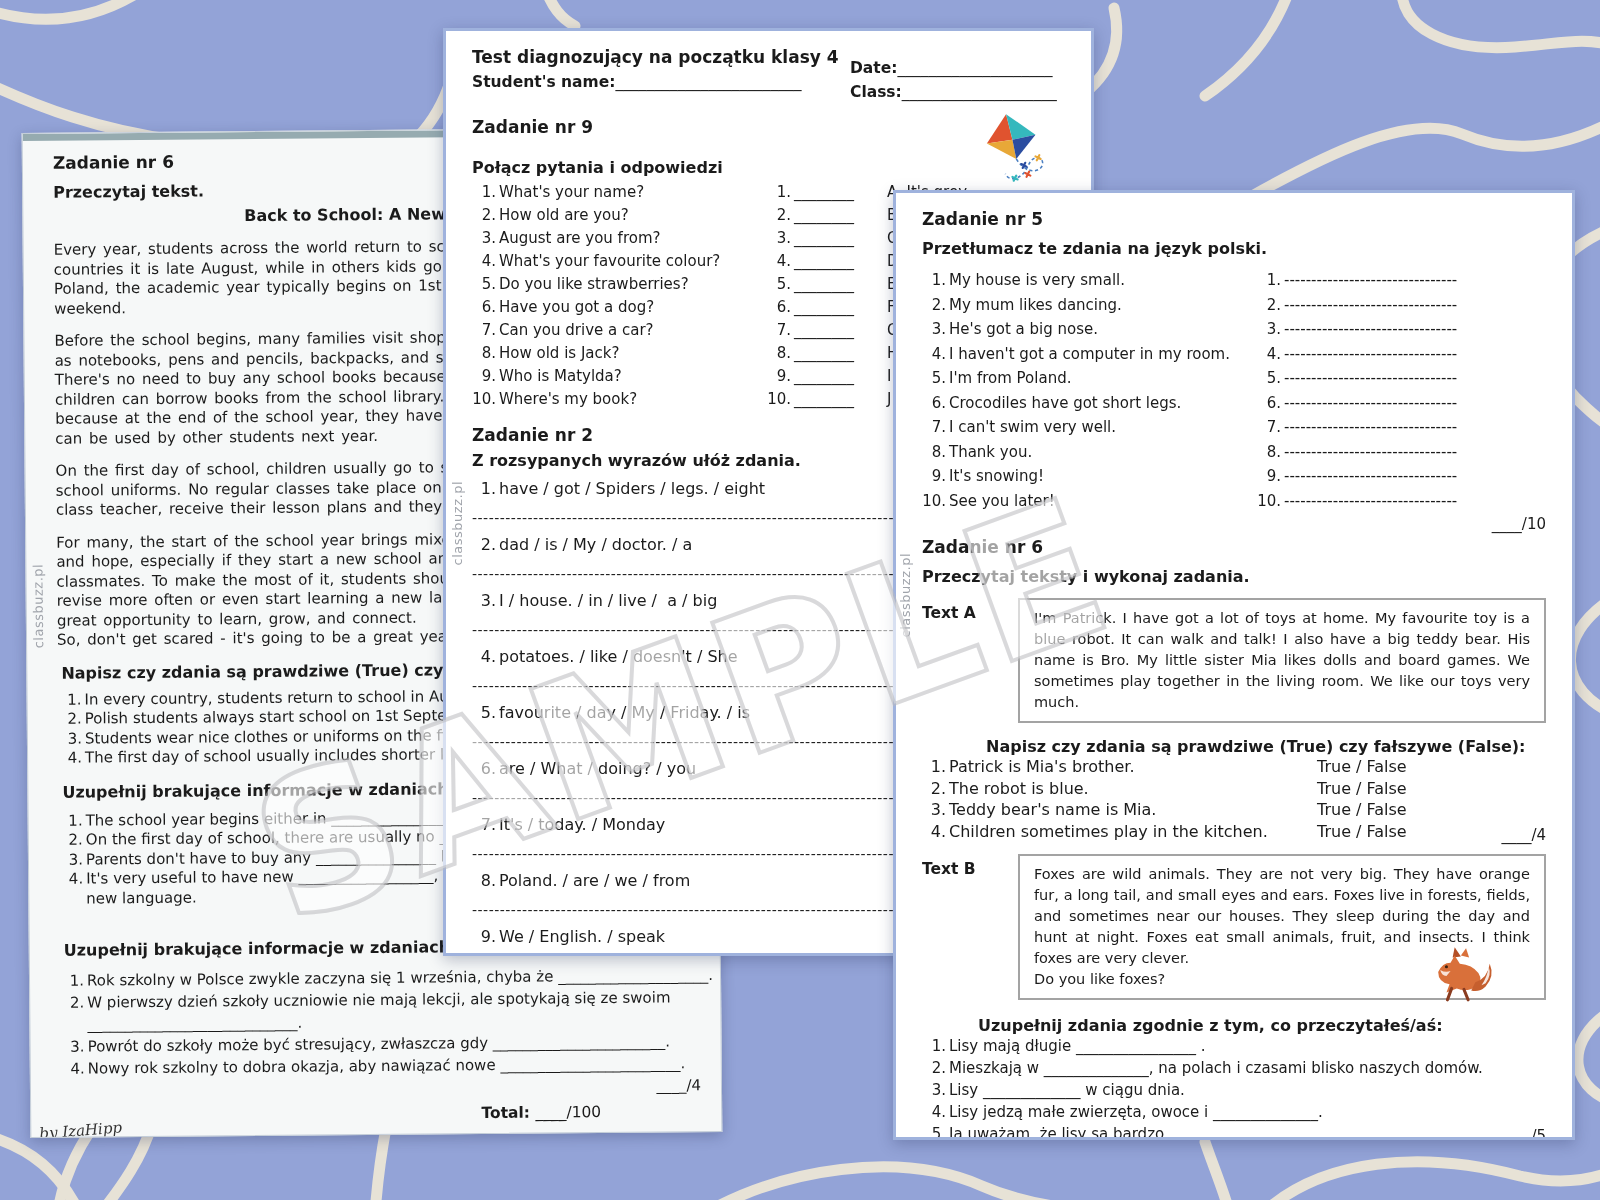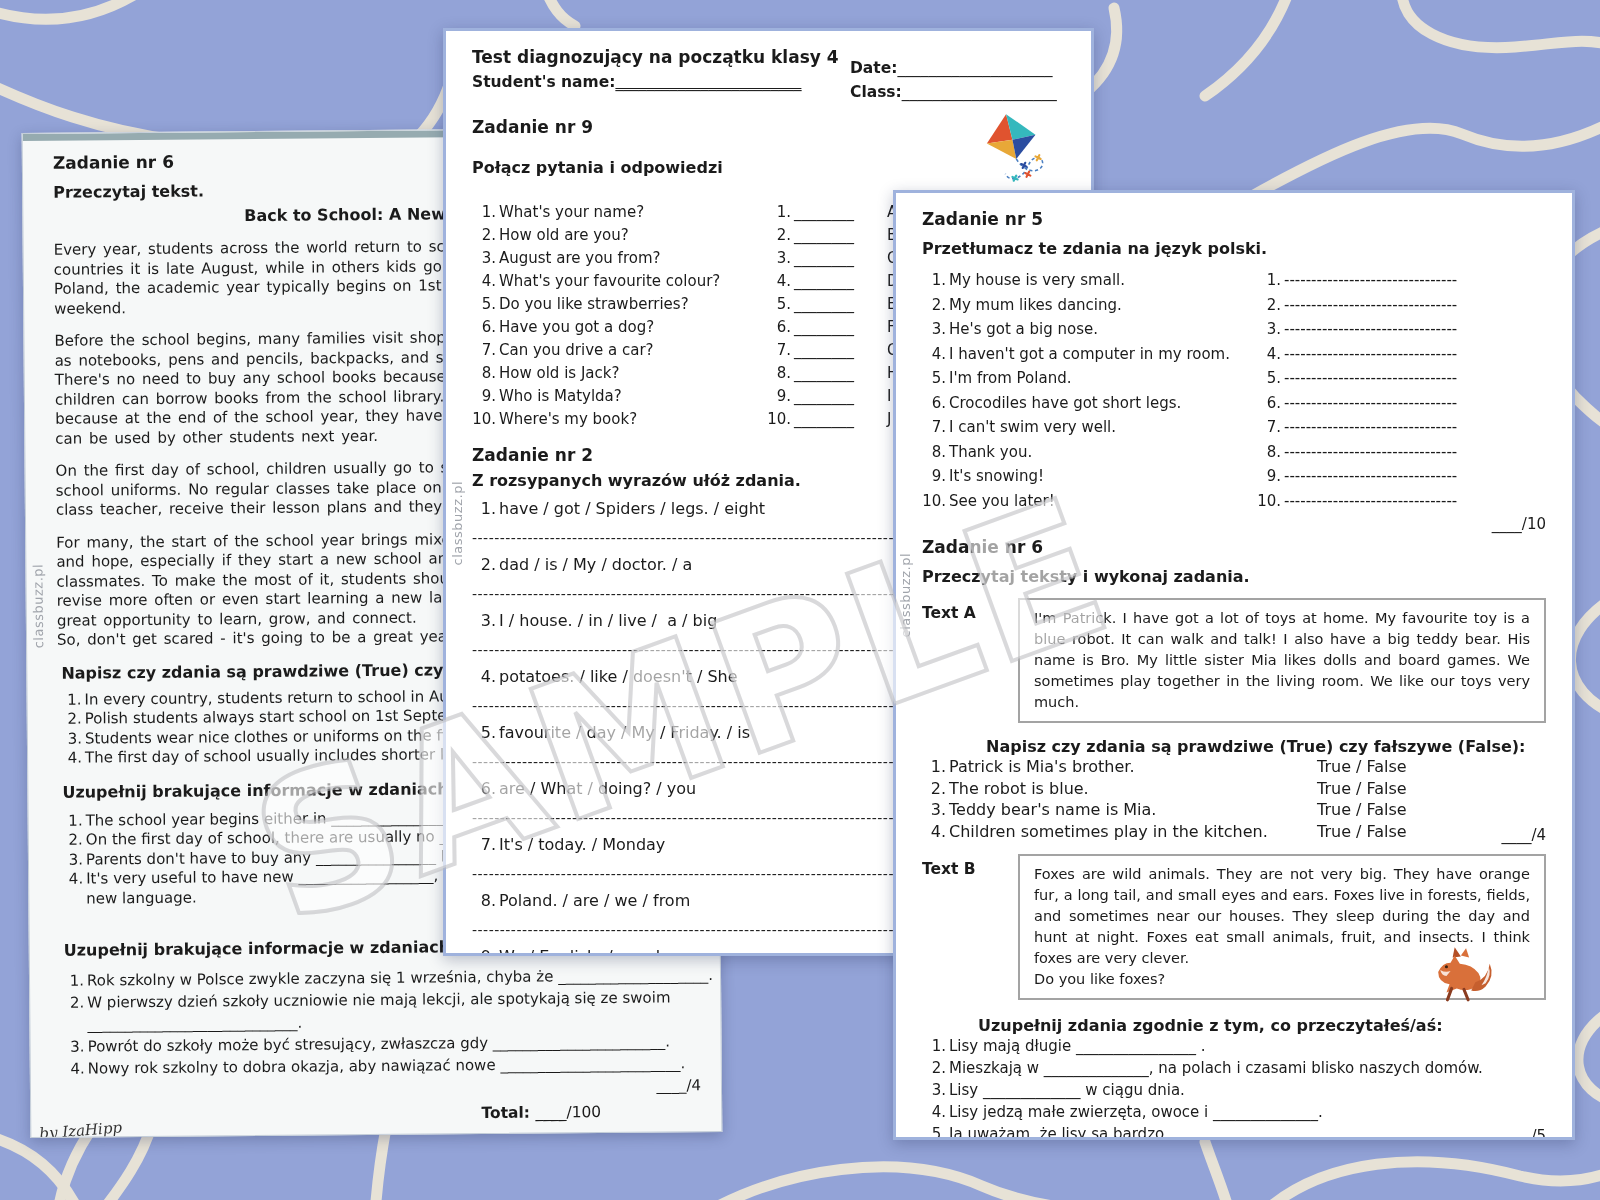--- a/index.html
+++ b/index.html
@@ -29,21 +29,21 @@
   .lh22>li{font-size:15px;line-height:22px;}
   .lh23>li{font-size:15px;line-height:23px;}
   .lh245>li{font-size:15px;line-height:24.5px;}
   .score{font-size:15px;font-weight:normal;text-align:right;}
 
   
   .mid-header{display:flex;}
   .mh-left{flex:1;}
   .mh-right{width:215px;}
   .task-gap{margin-top:16px;}
-  .t1cols{display:flex;margin-top:24px;}
+  .t1cols{display:flex;margin-top:4px;}
   .t1q{width:295px;}
   .t1b{width:120px;}
   .t1a{flex:1;}
   .t1a div{font-size:15px;line-height:23px;white-space:pre;}
   .scr{counter-increment:m;margin-top:9px;}
   .scr-wrap{counter-reset:m;margin-top:8px;}
   .scr-t{position:relative;padding-left:27px;font-size:16px;white-space:pre;}
   .scr-t::before{content:counter(m)".";position:absolute;left:0;width:24px;text-align:right;}
   .scr-l{margin-top:12px;font-size:14px;letter-spacing:.5px;white-space:nowrap;overflow:hidden;color:#222;}
 
@@ -181,21 +181,21 @@
         <g stroke="#35b8bd">
             <path d="M 46 102 l 8 4 M 52 100 l -4 8"></path>
           </g>
       </g>
     </svg>
     <div class="pad">
       <div class="mid-header">
         <div class="mh-left">
           <div class="h1">Test diagnozujący na początku klasy 4</div>
           <div class="small-line">
-            <span>Student's name:</span><span style="font-weight:normal;text-decoration:underline;">________________________</span>
+            <span>Student's name:</span><span style="font-weight:normal;">________________________</span>
           </div>
         </div>
         <div class="mh-right">
           <div class="small-line" style="margin-top:12px;">
             <span>Date:</span><span style="font-weight:normal;">____________________</span>
           </div>
           <div class="small-line">
             <span>Class:</span><span style="font-weight:normal;">____________________</span>
           </div>
         </div>

